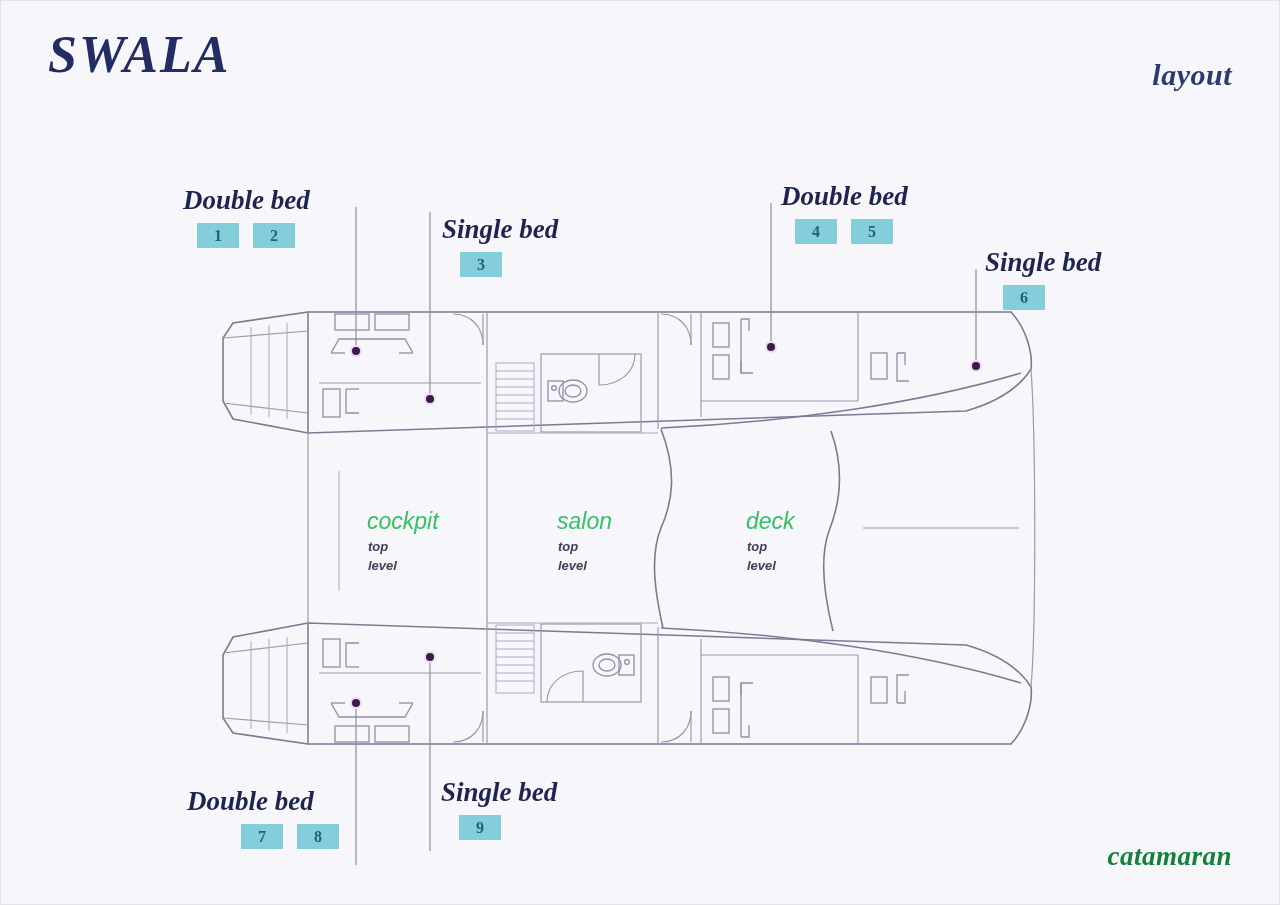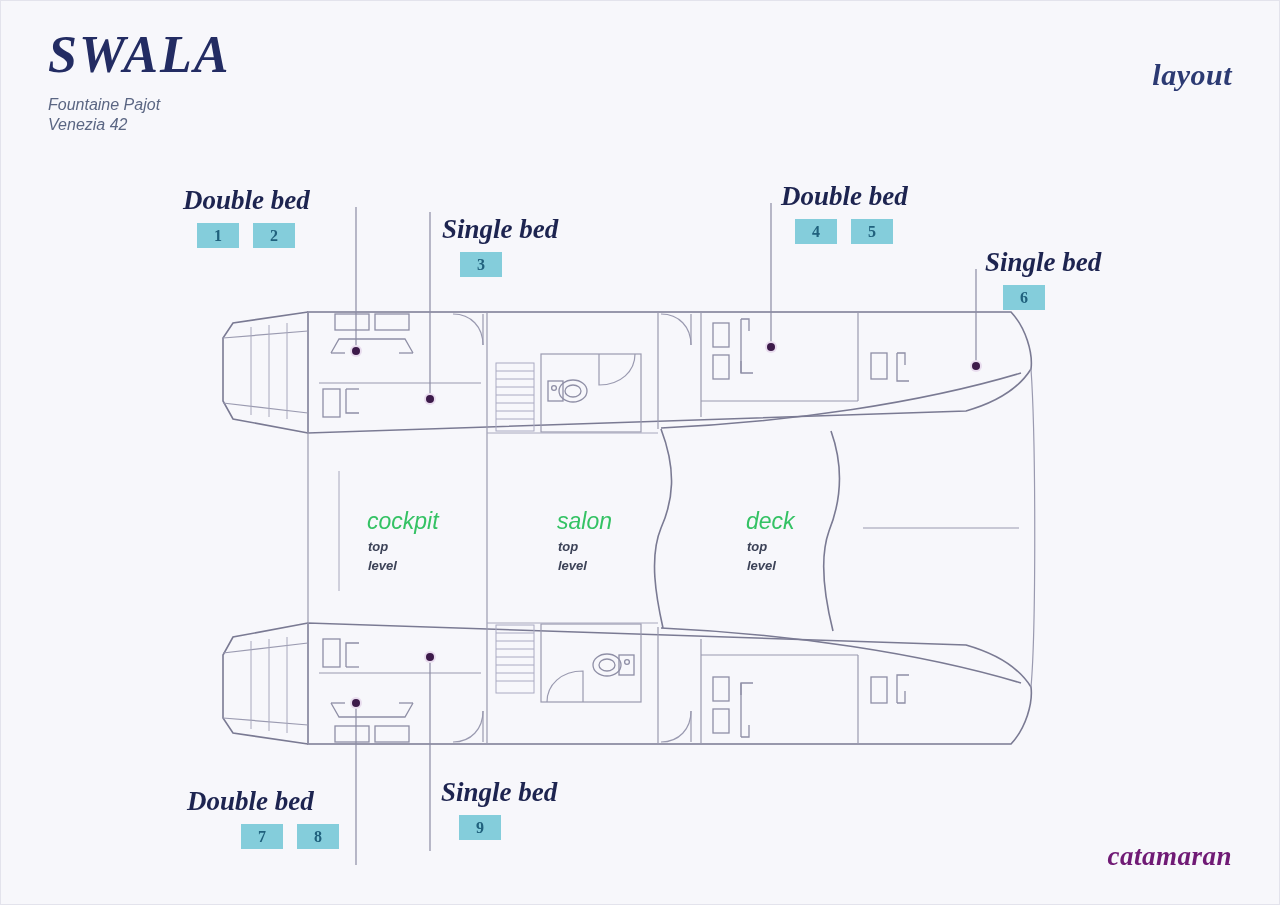--- a/index.html
+++ b/index.html
@@ -59,21 +59,21 @@
     letter-spacing: 0.5px;
   }
   #catamaran-word {
     position: absolute;
     right: 47px;
     bottom: 32px;
     font-family: "Liberation Serif", serif;
     font-style: italic;
     font-weight: bold;
     font-size: 27px;
-    color: #701a75;
+    color: #15803d;
     letter-spacing: 0.5px;
   }
 
   
   .callout {
     position: absolute;
   }
   .callout-text {
     font-family: Liberation Serif, serif;
     font-style: italic;
@@ -136,24 +136,20 @@
     fill: #3c4257;
   }
 </style>
 </head>
 <body>
 
 <div id="page">
 
   <div id="brand">
     <div id="brand-title">SWALA</div>
-    <div id="brand-sub-wrap">
-      <div class="brand-sub">Fountaine Pajot</div>
-      <div class="brand-sub">Venezia 42</div>
-    </div>
   </div>
 
   <div id="layout-word">layout</div>
   <div id="catamaran-word">catamaran</div>
 
   <div class="callout" style="left:182px; top:186px;">
     <div class="callout-text">Double bed</div>
     <div class="badge-row indent-1">
       <div class="badge">1</div>
       <div class="badge">2</div>

